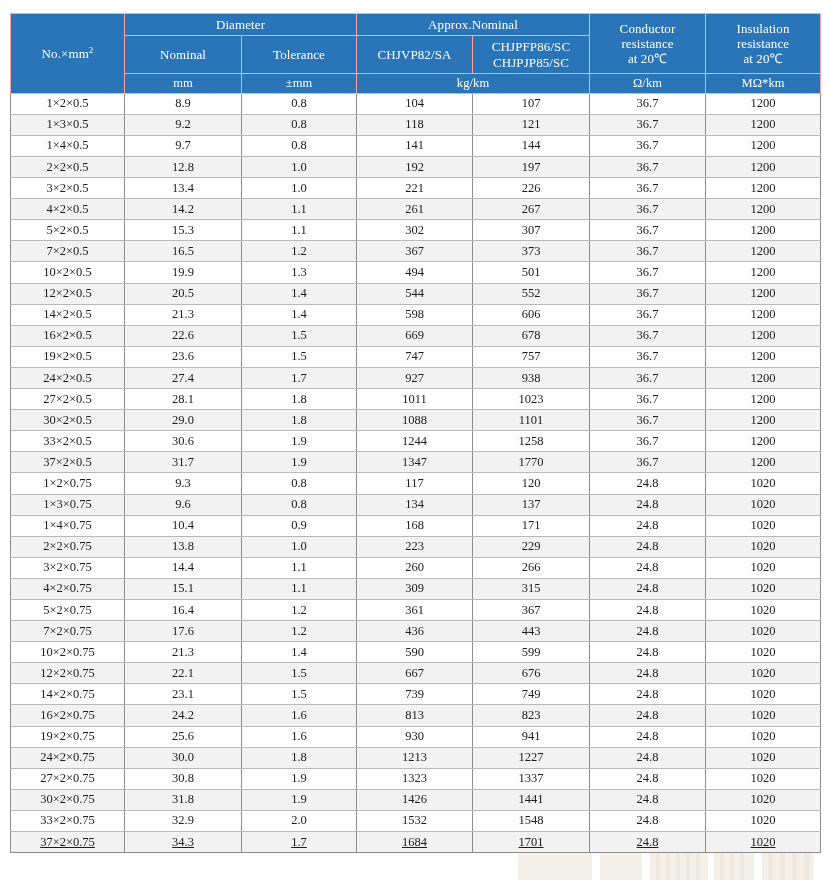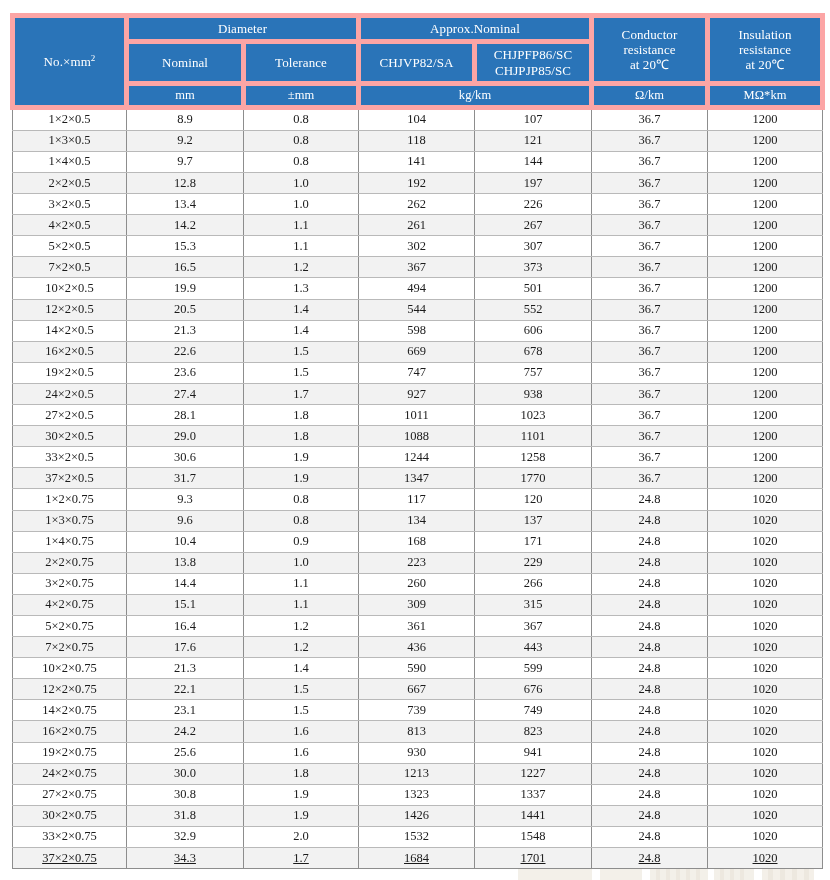--- a/index.html
+++ b/index.html
@@ -45,21 +45,21 @@
 
   
   table.spec thead th {
     background: #2A74B8;
     color: #ffffff;
     font-weight: normal;
     font-size: 13px;
     line-height: 1.18;
     text-align: center;
     vertical-align: middle;
-    border: 5px solid #fca5a5;
+    border: 1px solid #fca5a5;
     padding: 3px 2px;
     letter-spacing: .1px;
   }
   table.spec thead th.unit-row {
     font-size: 12.5px;
     padding: 2px 10px;
   }
   .sup {
     font-size: 9px;
     vertical-align: super;
@@ -212,21 +212,21 @@
           <td>1.0</td>
           <td>192</td>
           <td>197</td>
           <td>36.7</td>
           <td>1200</td>
         </tr>
         <tr class="odd">
           <td>3×2×0.5</td>
           <td>13.4</td>
           <td>1.0</td>
-          <td>262</td>
+          <td>221</td>
           <td>226</td>
           <td>36.7</td>
           <td>1200</td>
         </tr>
         <tr class="even">
           <td>4×2×0.5</td>
           <td>14.2</td>
           <td>1.1</td>
           <td>261</td>
           <td>267</td>

